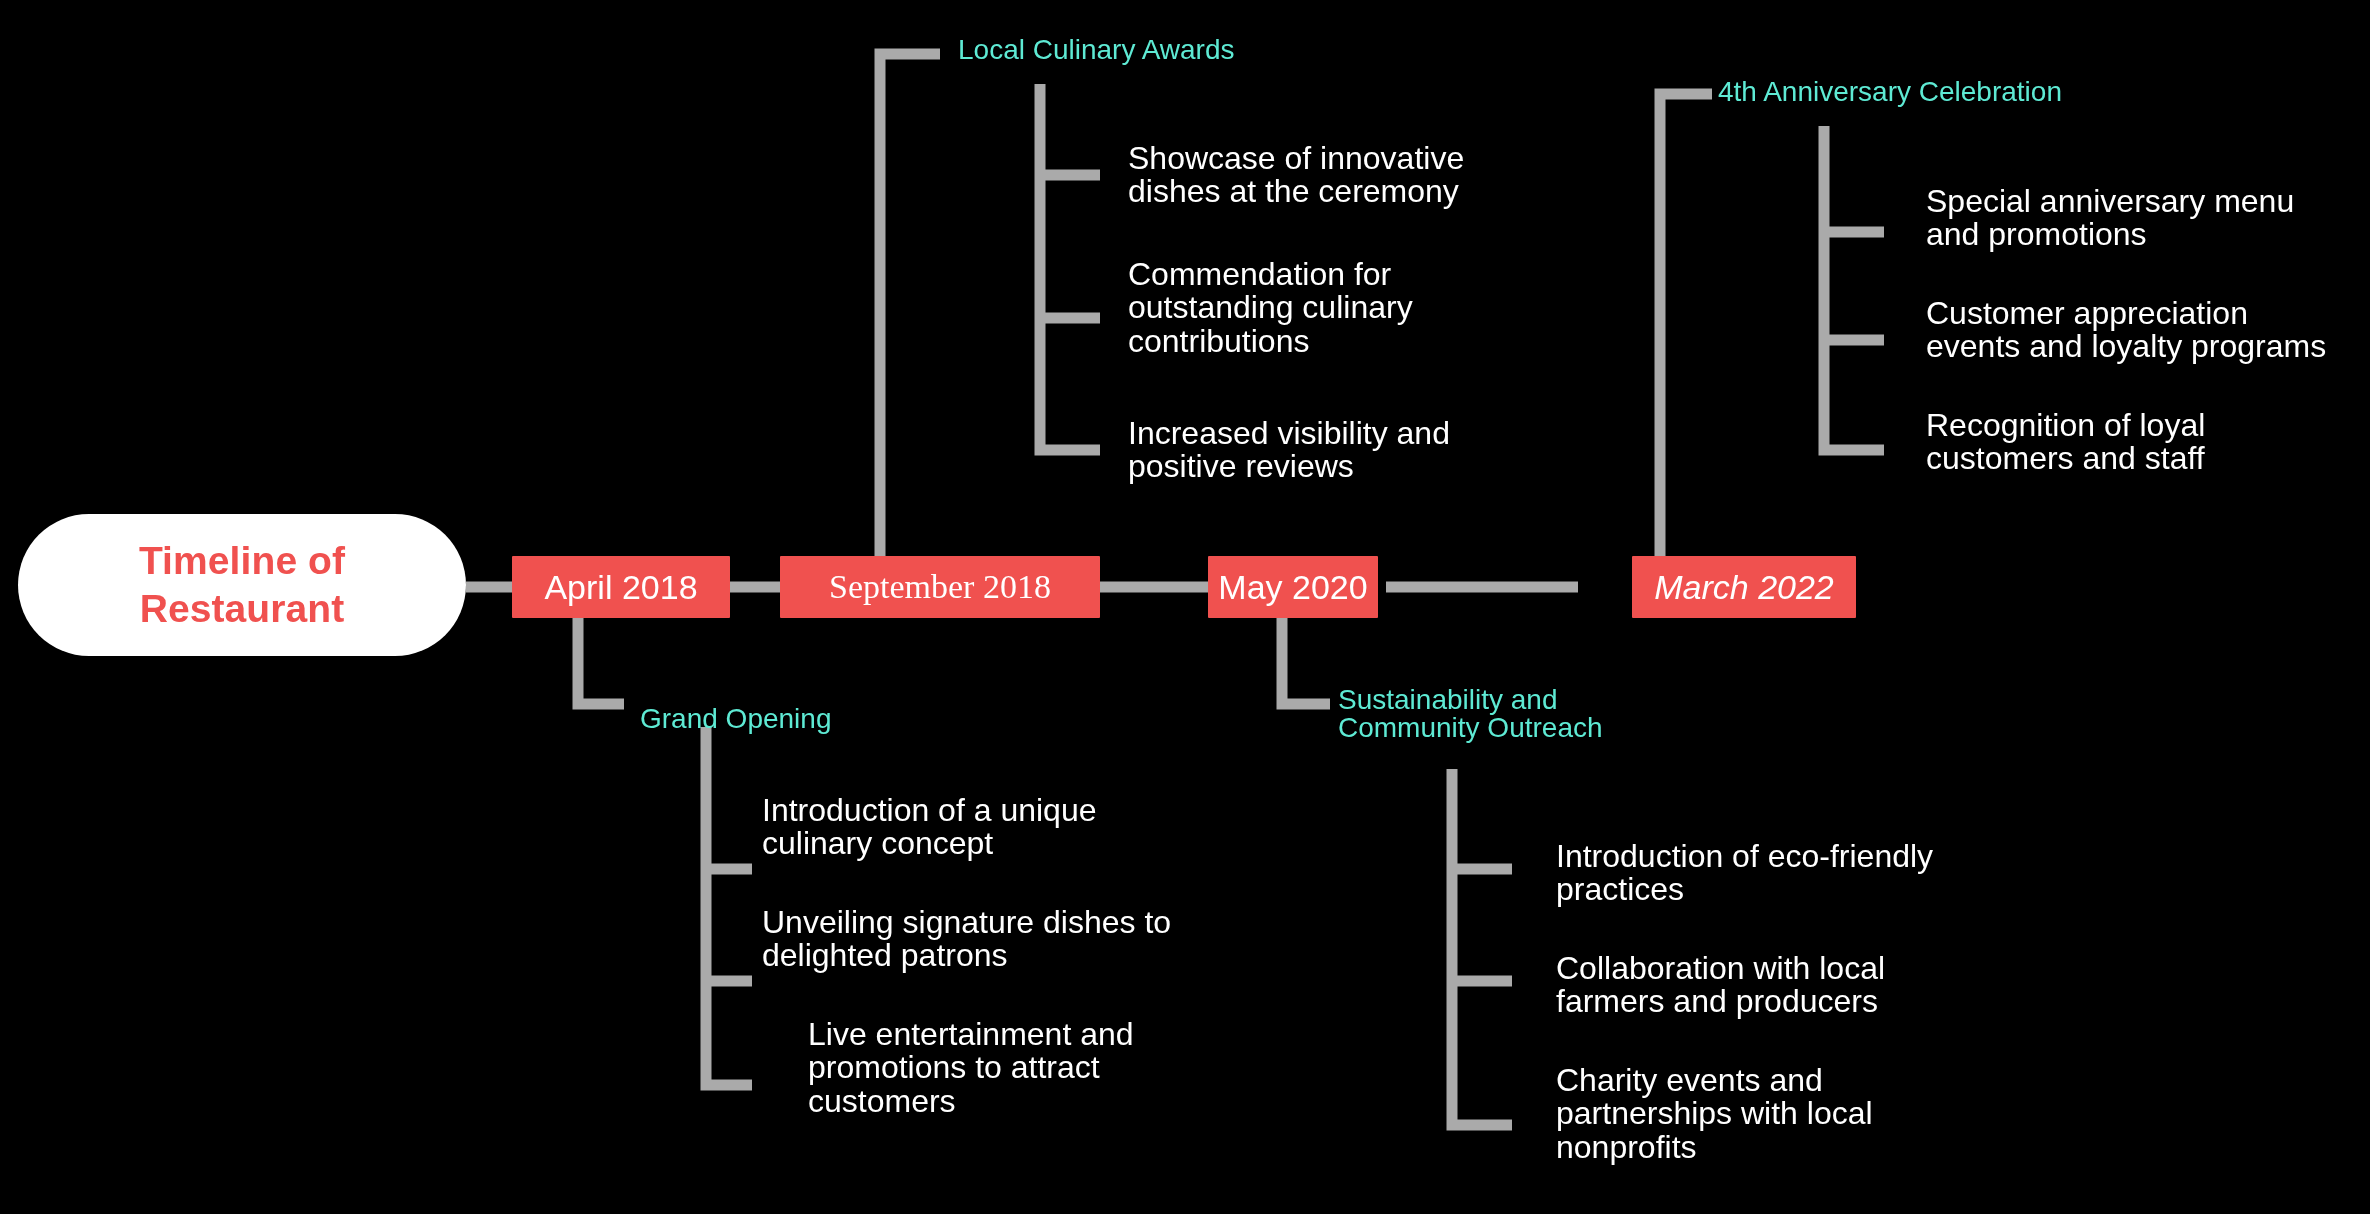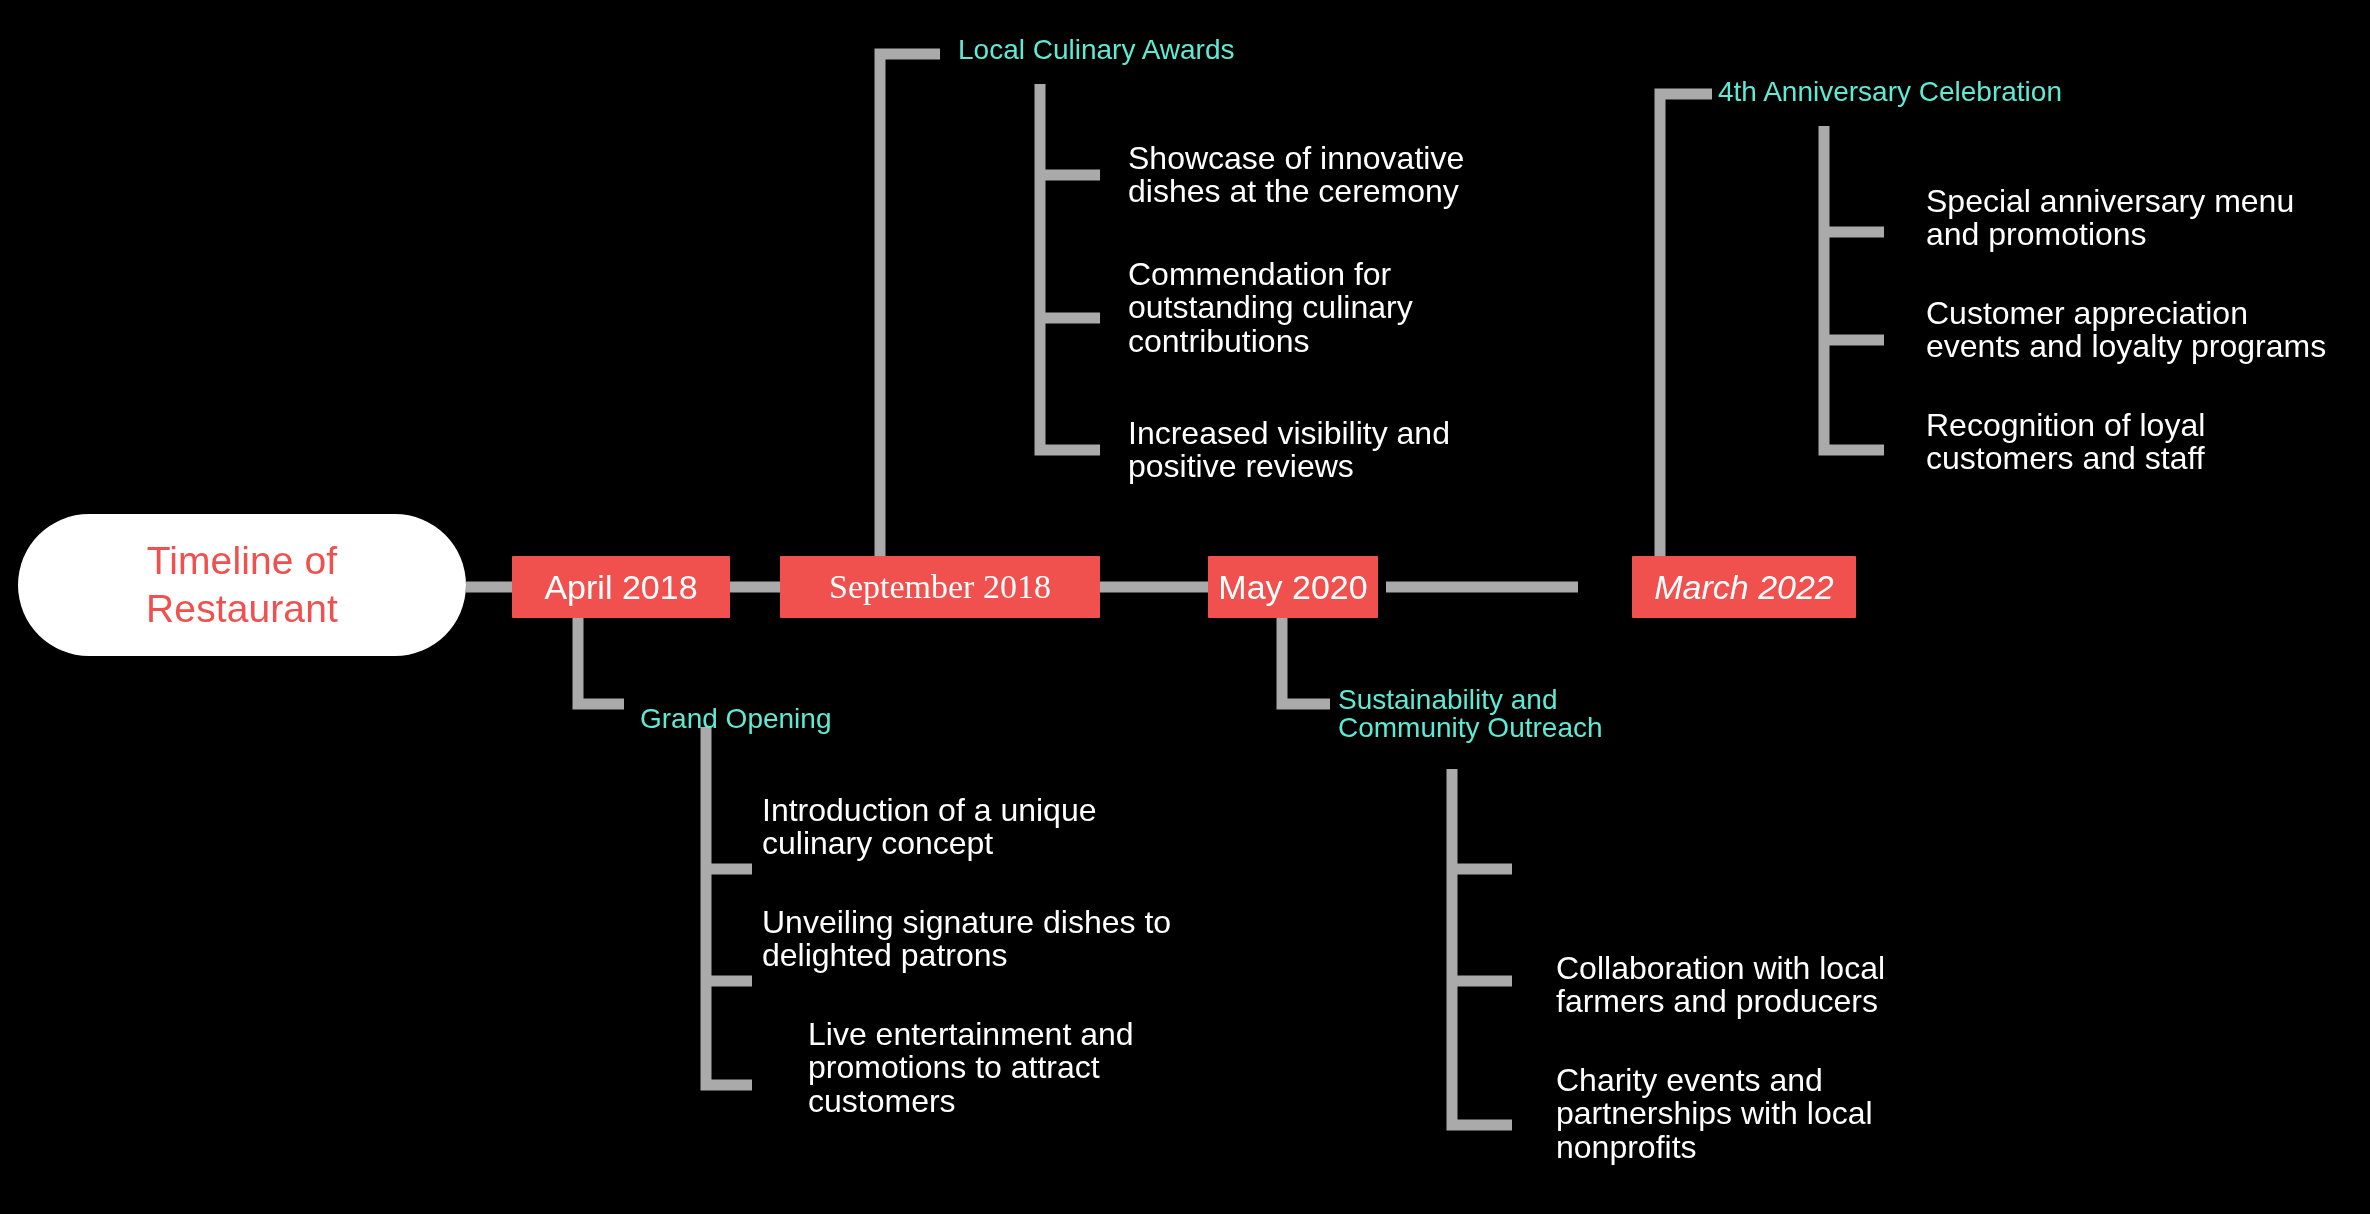--- a/index.html
+++ b/index.html
@@ -35,21 +35,21 @@
     background: #FFFFFF;
     border-radius: 71px;
     display: flex;
     align-items: center;
     justify-content: center;
     box-sizing: border-box;
   }
   .root-label {
     color: #F0514F;
     font-size: 39px;
-    font-weight: normal;
+    font-weight: bold;
     line-height: 1.22;
     text-align: center;
     white-space: pre-line;
     letter-spacing: 0.1px;
   }
 
   
   .era-node {
     position: absolute;
     background: #F0514F;
@@ -175,20 +175,22 @@
   <div class="leaf-label" style="left:762px; top:906px;">Unveiling signature dishes to
 delighted patrons</div>
 
   <div class="leaf-label" style="left:808px; top:1018px;">Live entertainment and
 promotions to attract
 customers</div>
 
   <div class="branch-label" style="left:1338px; top:686px;">Sustainability and
 Community Outreach</div>
 
+  <div class="leaf-label" style="left:1556px; top:840px;">Introduction of eco-friendly
+practices</div>
 
   <div class="leaf-label" style="left:1556px; top:952px;">Collaboration with local
 farmers and producers</div>
 
   <div class="leaf-label" style="left:1556px; top:1064px;">Charity events and
 partnerships with local
 nonprofits</div>
 
 </div>
 

